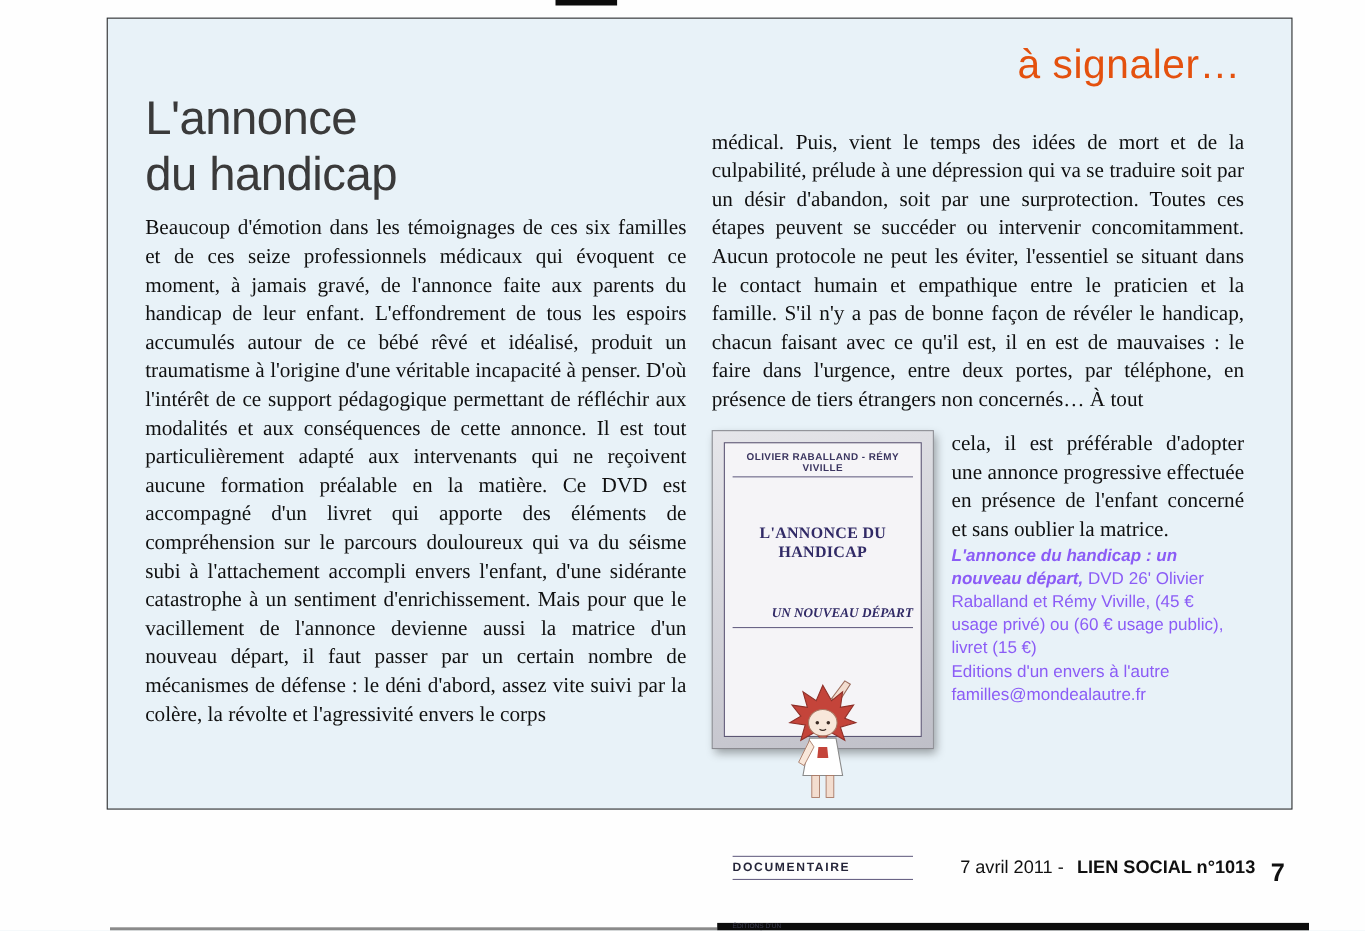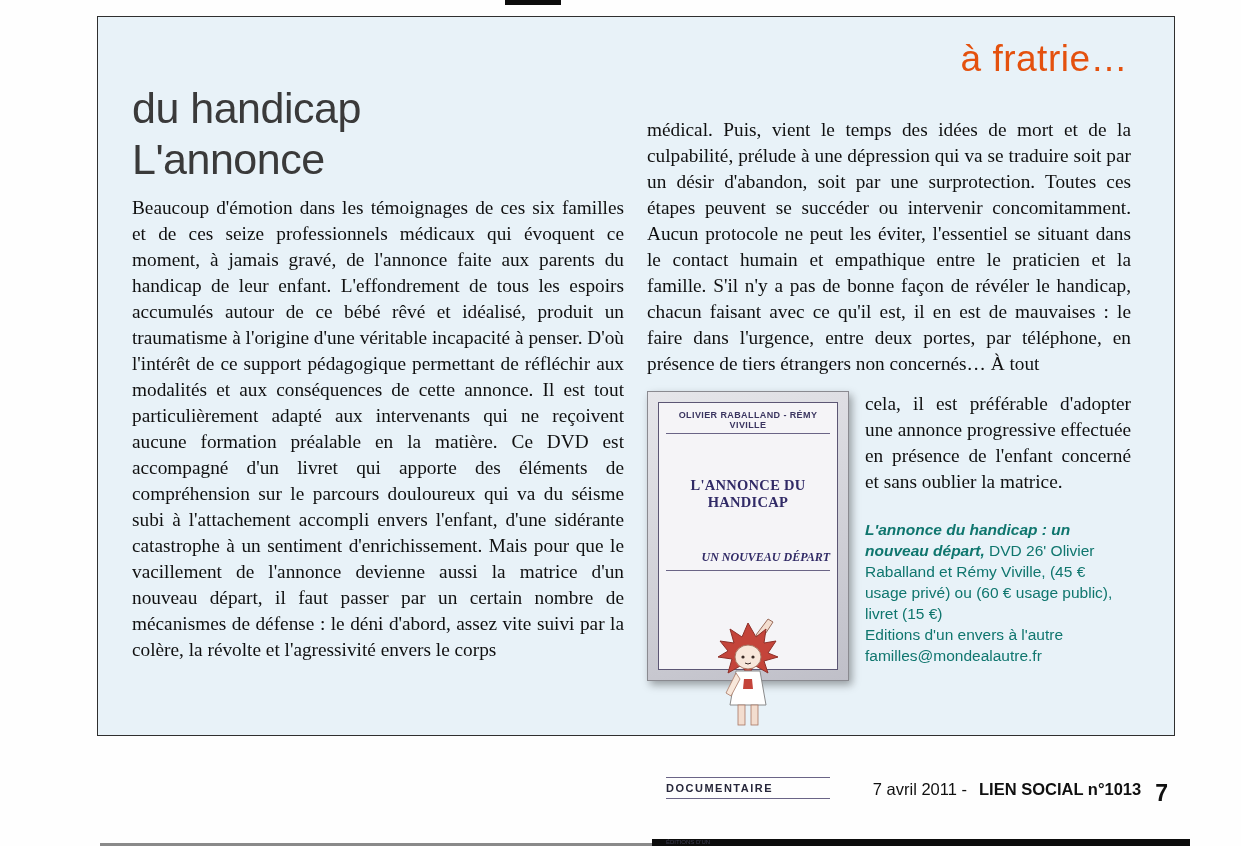--- a/index.html
+++ b/index.html
@@ -117,24 +117,23 @@
     align-self:flex-start;
     font-family:"Liberation Sans", sans-serif;
     font-size:6px; line-height:7px;
     color:#3c3c50; margin-top:4px;
     width:60px;
   }
 
   .media-text { margin-left:16px; flex:1; min-width:0; }
 
   .caption {
-    margin-top:24px;
     font-family:"Liberation Sans", sans-serif;
     font-size:15.5px; line-height:21px;
-    color:#0f766e;
+    color:#8b5cf6;
   }
   .caption p { margin:0; }
   .cap-title { font-weight:bold; font-style:italic; }
 
   
   .footer {
     position:absolute; top:780px; right:73px;
     font-family:"Liberation Sans", sans-serif;
     font-size:16.5px; color:#101010;
     display:flex; align-items:flex-start;
@@ -144,25 +143,25 @@
 </style>
 </head>
 <body>
 
 <div class="artifact top"></div>
 <div class="artifact bot-l"></div>
 <div class="artifact bot-r"></div>
 
 <div class="article-box">
 
-  <div class="signaler">à fratrie…</div>
+  <div class="signaler">à signaler…</div>
 
   <div class="article-title">
+    <div>L'annonce</div>
     <div>du handicap</div>
-    <div>L'annonce</div>
   </div>
 
   <div class="col-left body-text">Beaucoup d'émotion dans les témoignages de ces six familles et de ces seize professionnels médicaux qui évoquent ce moment, à jamais gravé, de l'annonce faite aux parents du handicap de leur enfant. L'effondrement de tous les espoirs accumulés autour de ce bébé rêvé et idéalisé, produit un traumatisme à l'origine d'une véritable incapacité à penser. D'où l'intérêt de ce support pédagogique permettant de réfléchir aux modalités et aux conséquences de cette annonce. Il est tout particulièrement adapté aux intervenants qui ne reçoivent aucune formation préalable en la matière. Ce DVD est accompagné d'un livret qui apporte des éléments de compréhension sur le parcours douloureux qui va du séisme subi à l'attachement accompli envers l'enfant, d'une sidérante catastrophe à un sentiment d'enrichissement. Mais pour que le vacillement de l'annonce devienne aussi la matrice d'un nouveau départ, il faut passer par un certain nombre de mécanismes de défense : le déni d'abord, assez vite suivi par la colère, la révolte et l'agressivité envers le corps</div>
 
   <div class="col-right">
     <div class="body-text">médical. Puis, vient le temps des idées de mort et de la culpabilité, prélude à une dépression qui va se traduire soit par un désir d'abandon, soit par une surprotection. Toutes ces étapes peuvent se succéder ou intervenir concomitamment. Aucun protocole ne peut les éviter, l'essentiel se situant dans le contact humain et empathique entre le praticien et la famille. S'il n'y a pas de bonne façon de révéler le handicap, chacun faisant avec ce qu'il est, il en est de mauvaises : le faire dans l'urgence, entre deux portes, par téléphone, en présence de tiers étrangers non concernés… À tout</div>
 
     <div class="media-row">
 
       <div class="dvd-card">

